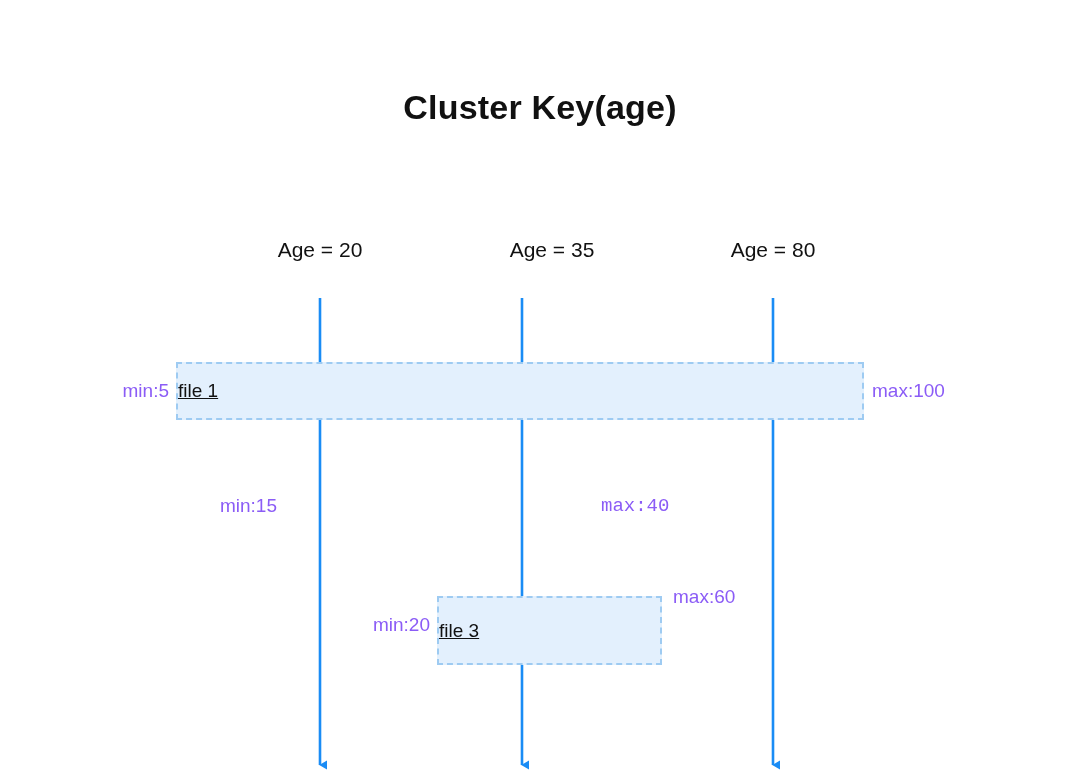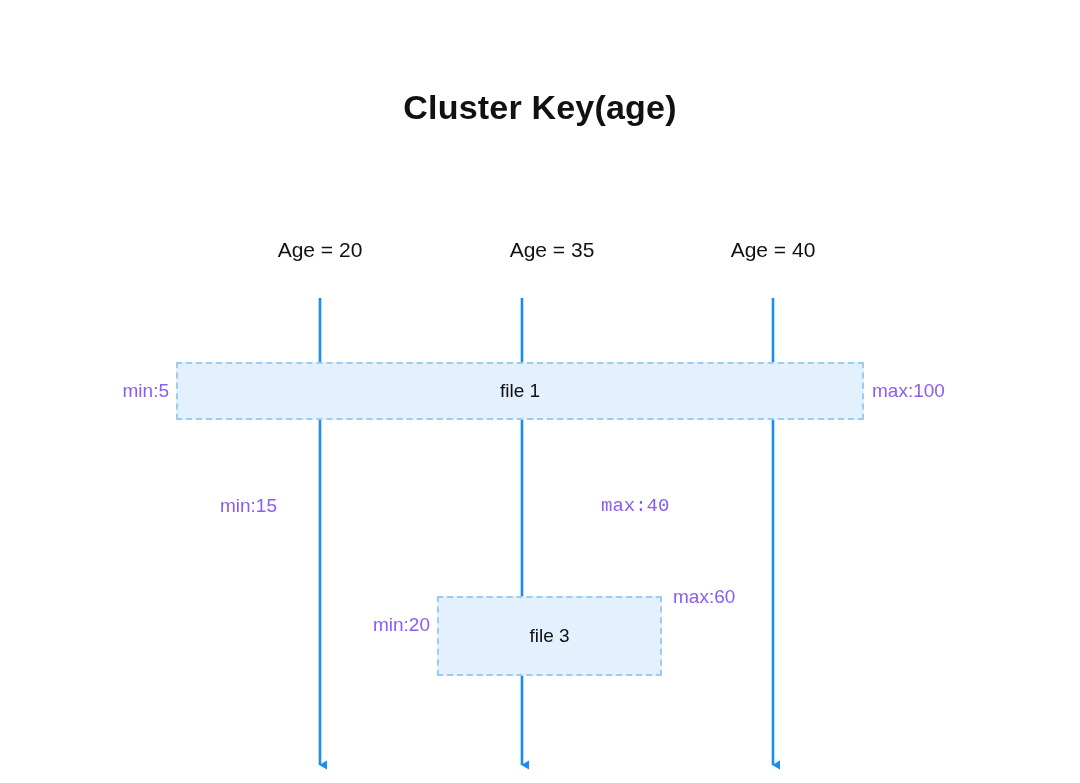--- a/index.html
+++ b/index.html
@@ -56,21 +56,21 @@
   }
 
   
   .file-box {
     position: absolute;
     box-sizing: border-box;
     background: #e3f0fd;
     border: 2px dashed #9ecbf2;
     display: flex;
     align-items: center;
-    justify-content: center;
+    text-decoration: underline;
   }
   .file-label {
     font-size: 19px;
     font-weight: 400;
     color: #111111;
     white-space: nowrap;
   }
 
   
   .edge-label {
@@ -97,30 +97,30 @@
       </marker>
     </defs>
 
     <line x1="320" y1="262" x2="320" y2="729" stroke="#1a8cf5" stroke-width="2.6" marker-end="url(#arrowhead)"></line>
     <line x1="522" y1="262" x2="522" y2="729" stroke="#1a8cf5" stroke-width="2.6" marker-end="url(#arrowhead)"></line>
     <line x1="773" y1="262" x2="773" y2="729" stroke="#1a8cf5" stroke-width="2.6" marker-end="url(#arrowhead)"></line>
   </svg>
 
   <div class="probe-label" style="left:320px; top:202px;">Age = 20</div>
   <div class="probe-label" style="left:552px; top:202px;">Age = 35</div>
-  <div class="probe-label" style="left:773px; top:202px;">Age = 40</div>
+  <div class="probe-label" style="left:773px; top:202px;">Age = 80</div>
 
   <div class="edge-label left" style="left:169px; top:355px;">min:5</div>
   <div class="file-box" style="left:176px; top:326px; width:688px; height:58px;">
     <span class="file-label">file 1</span>
   </div>
   <div class="edge-label right" style="left:872px; top:355px;">max:100</div>
 
   <div class="edge-label left" style="left:277px; top:470px;">min:15</div>
   <div class="edge-label right" style="left:601px; top:470px;font-family:Liberation Mono, monospace;">max:40</div>
 
   <div class="edge-label left" style="left:430px; top:589px;">min:20</div>
-  <div class="file-box" style="left:437px; top:560px; width:225px; height:80px;">
+  <div class="file-box" style="left:437px; top:560px; width:225px; height:69px;">
     <span class="file-label">file 3</span>
   </div>
   <div class="edge-label right" style="left:673px; top:561px;">max:60</div>
 
 </div>
 
 </body></html>

